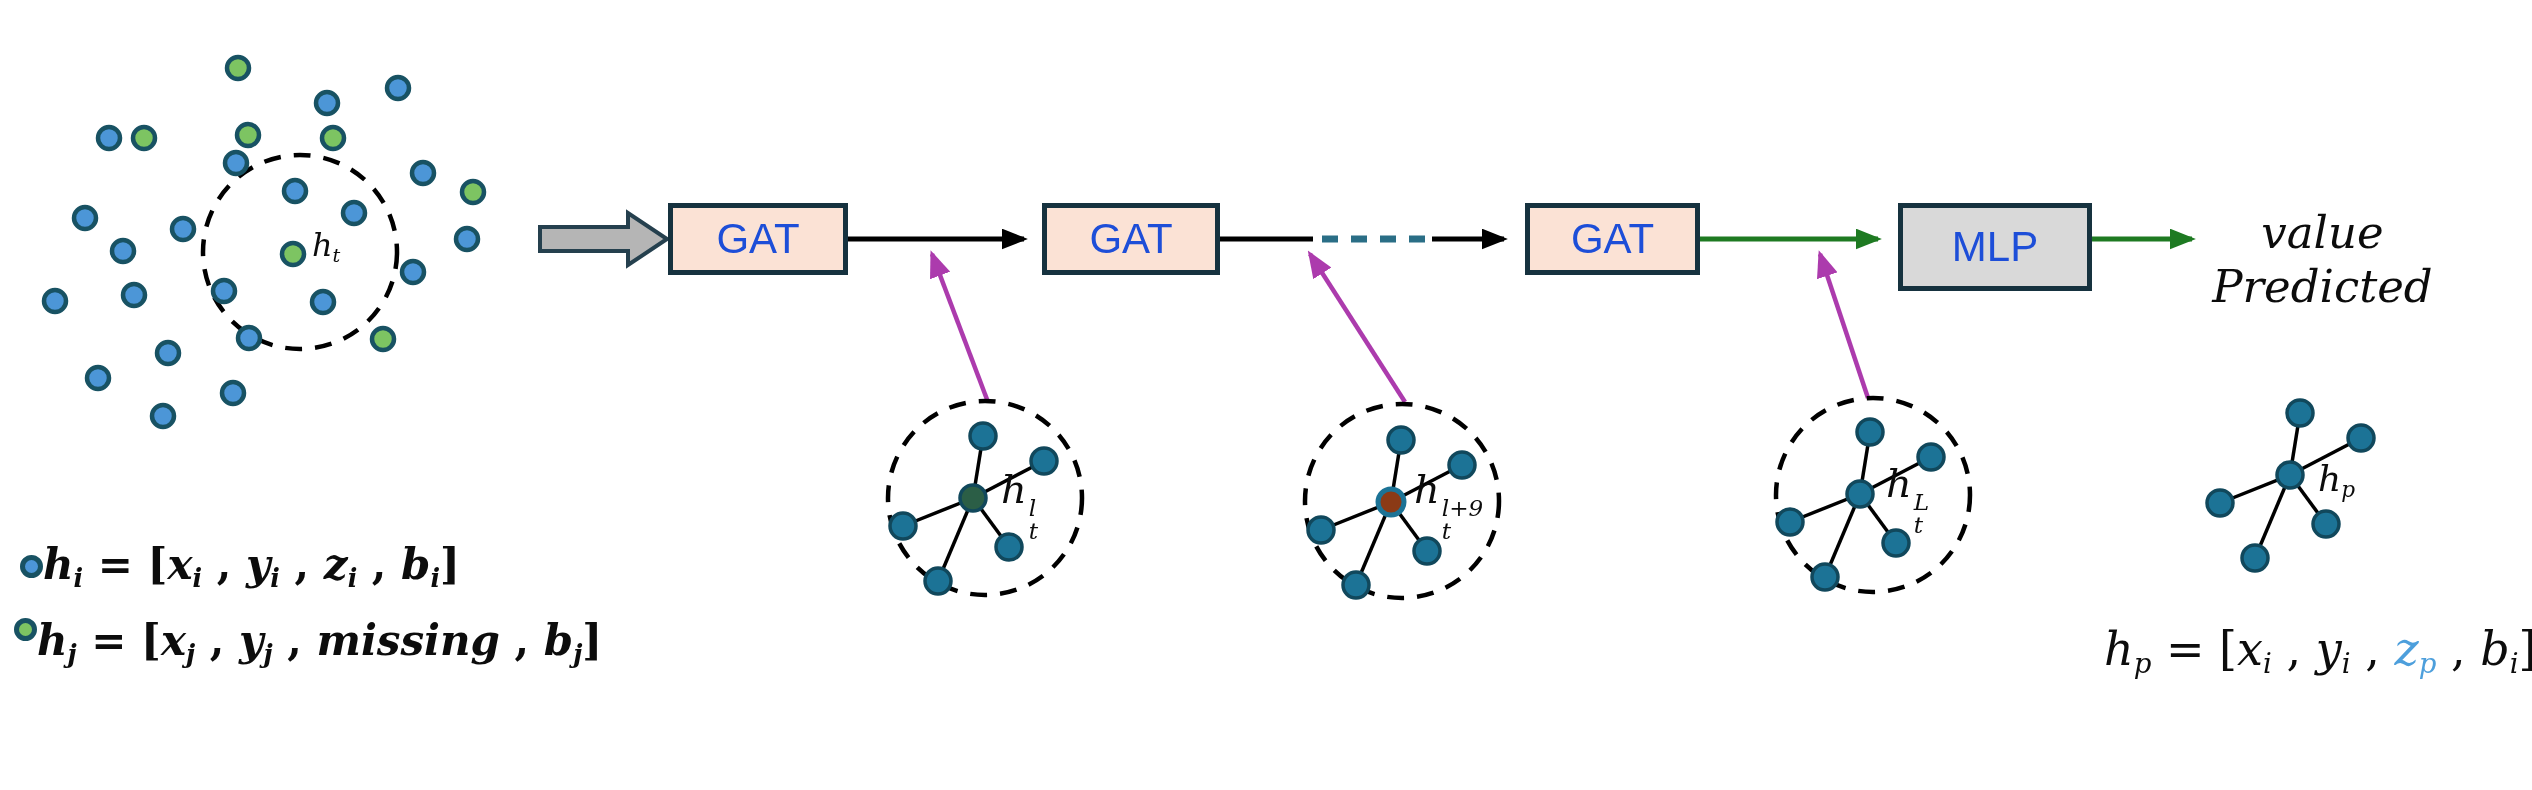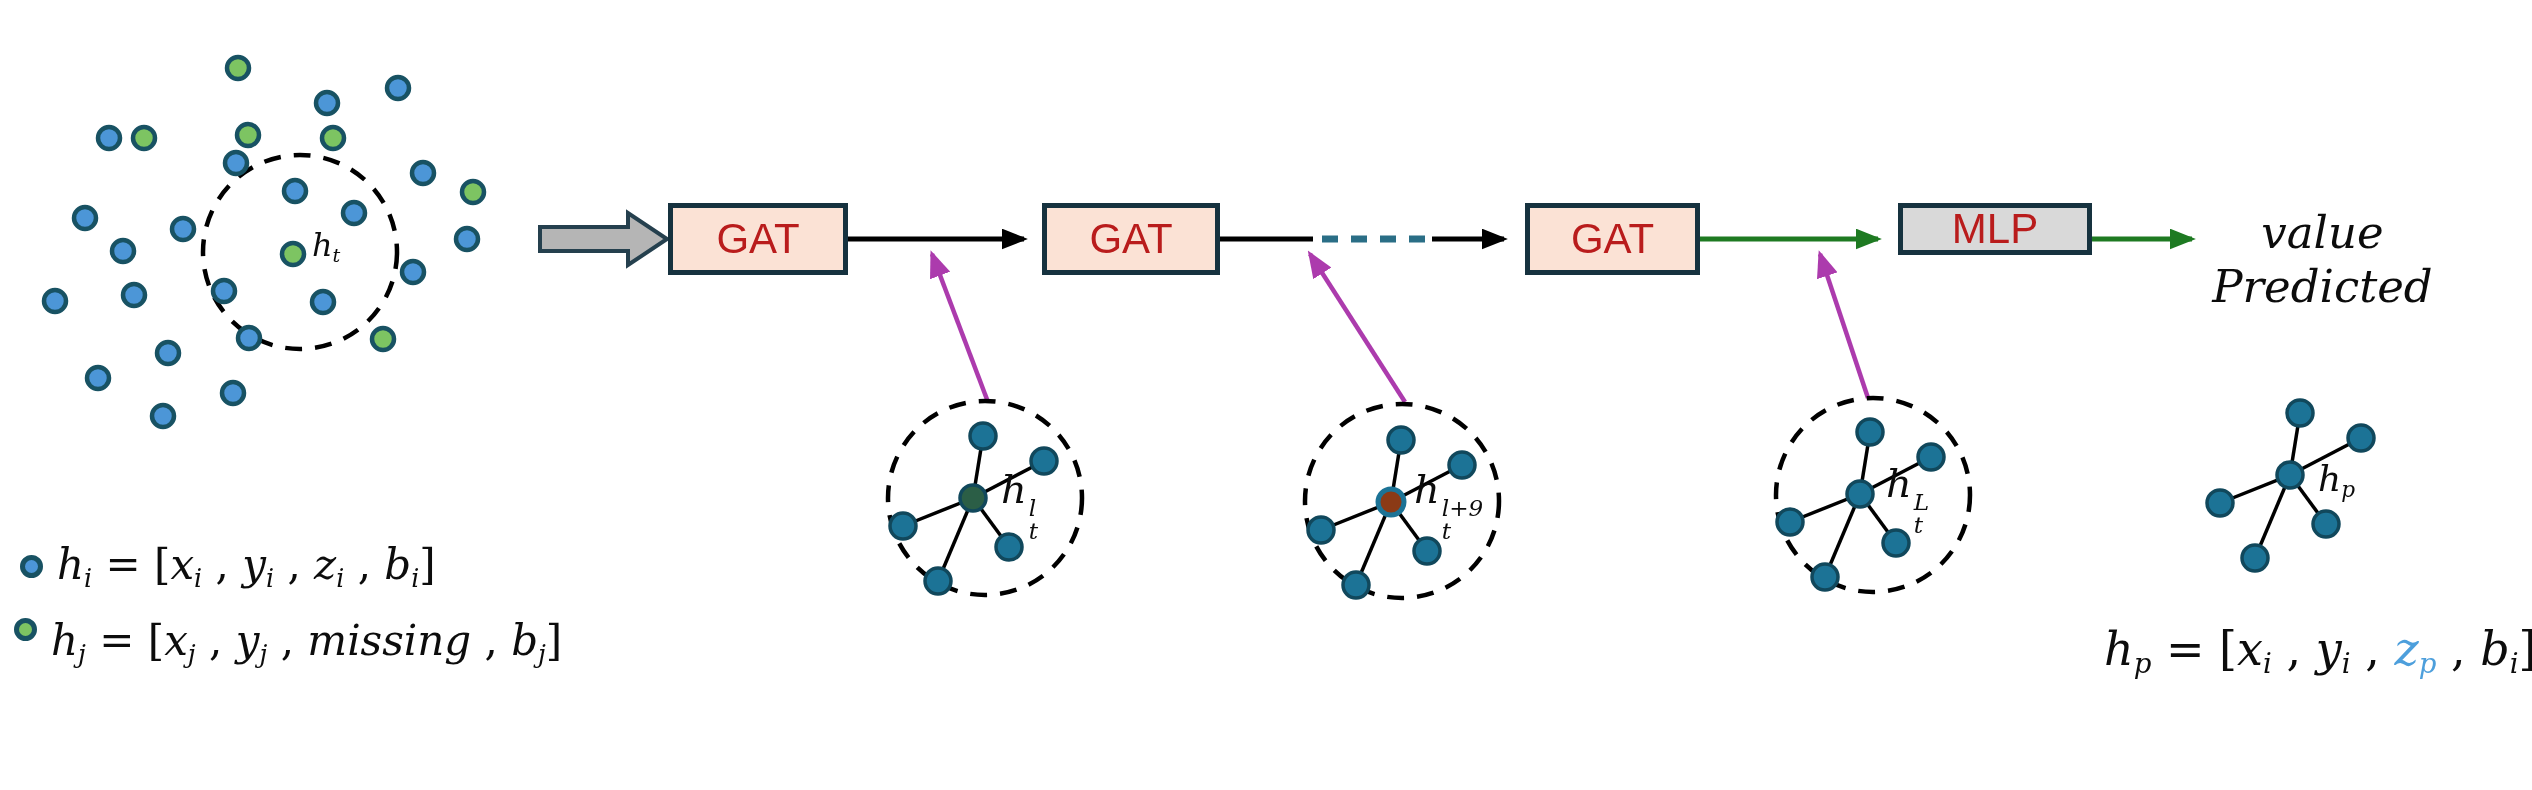--- a/index.html
+++ b/index.html
@@ -2,40 +2,40 @@
 <html><head>
 <meta charset="utf-8">
 <style>
   html,body{margin:0;padding:0;}
   body{width:2532px;height:790px;background:#ffffff;position:relative;overflow:hidden;
        font-family:"DejaVu Serif", serif;}
   #stage{position:absolute;left:0;top:0;width:2532px;height:790px;}
   svg.canvas{position:absolute;left:0;top:0;}
   .box{position:absolute;box-sizing:border-box;border:5px solid #16323F;
        display:flex;align-items:center;justify-content:center;
-       font-family:"Liberation Sans", sans-serif;font-size:42px;color:#b91c1c;}
+       font-family:"Liberation Sans", sans-serif;font-size:42px;color:#1d4ed8;}
   .box.peach{background:#FBE2D5;}
   .box.gray{background:#D9D9D9;}
   #gat1{left:668px;top:203px;width:180px;height:72px;}
   #gat2{left:1042px;top:203px;width:178px;height:72px;}
   #gat3{left:1525px;top:203px;width:175px;height:72px;}
-  #mlp{left:1898px;top:203px;width:194px;height:52px;}
+  #mlp{left:1898px;top:203px;width:194px;height:88px;}
   .mathtext{position:absolute;font-style:italic;color:#0c0c0c;white-space:nowrap;}
   .mathtext .rm{font-style:normal;}
   .mathtext .sub{font-size:0.6em;vertical-align:-0.3em;}
   .mathtext .stack{display:inline-flex;flex-direction:column;align-items:flex-start;
        font-size:0.58em;line-height:1.02;vertical-align:-0.55em;margin-left:2px;}
   #ht-label{left:312px;top:226px;font-size:32px;}
   #star1-label{left:1001px;top:466px;font-size:40px;}
   #star2-label{left:1414px;top:466px;font-size:40px;}
   #star3-label{left:1886px;top:460px;font-size:40px;}
   #star4-label{left:2318px;top:458px;font-size:36px;}
   #predicted{left:2200px;top:206px;width:245px;text-align:center;
        font-size:45px;line-height:1.2;}
-  .legend-line{position:absolute;display:flex;gap:14px;font-size:42px;}
+  .legend-line{position:absolute;display:flex;font-size:42px;font-weight:bold;}
   #legend1{left:20px;top:540px;align-items:center;}
   #legend2{left:14px;top:616px;align-items:flex-start;}
   .dot{width:13px;height:13px;border-radius:50%;border:5px solid #185263;flex:0 0 auto;}
   .dot.blue{background:#4C96D7;}
   .dot.green{background:#7DC462;}
   #legend2 .dot{margin-top:2px;}
   #formula-hp{left:2104px;top:622px;font-size:46px;}
 </style>
 </head>
 <body>

